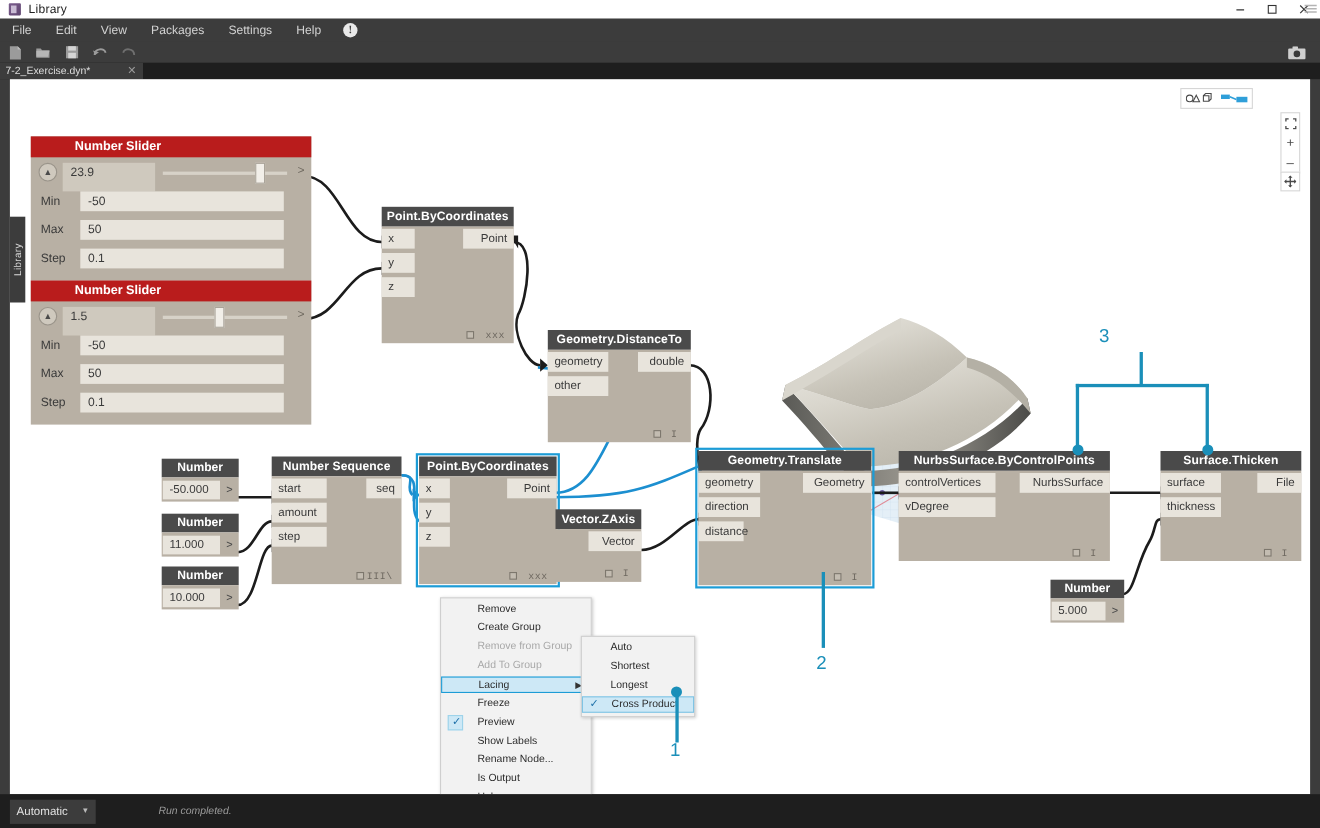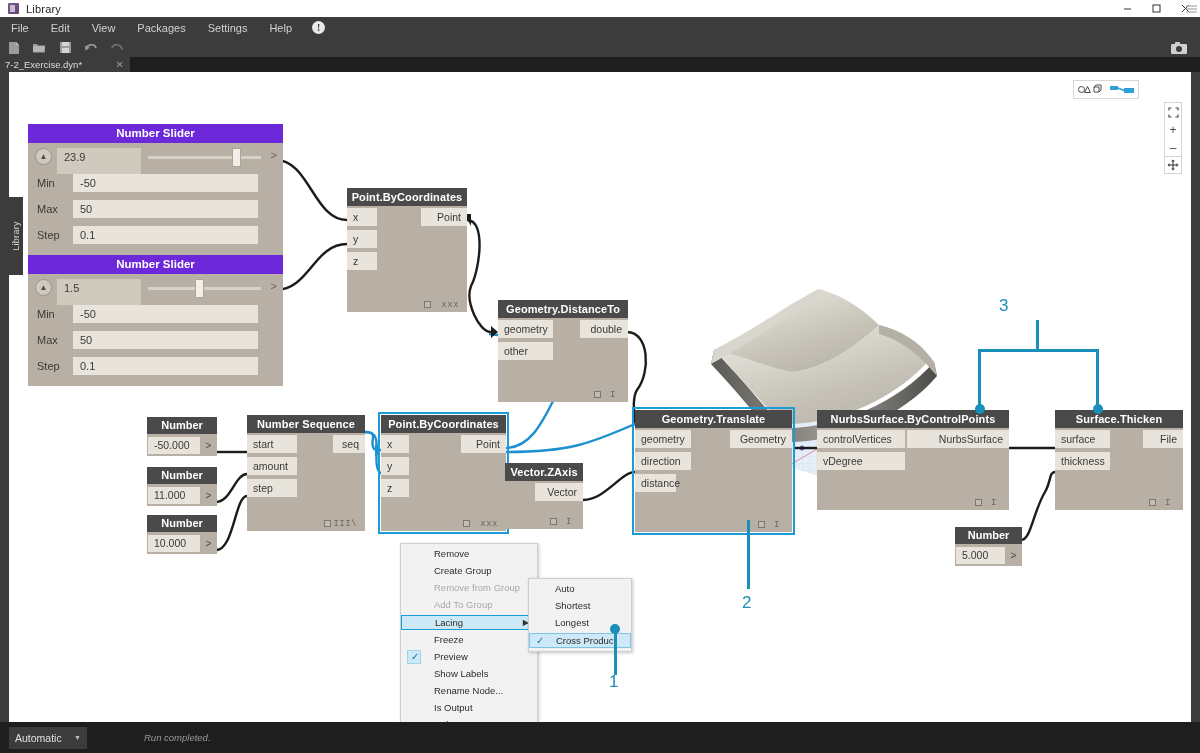--- a/index.html
+++ b/index.html
@@ -130,22 +130,22 @@
   }
   .num-val {
     background: #e8e4dc; color: #3a3a3a; font-size: 10.5px;
     height: 17px; line-height: 17px; padding-left: 6px; margin-left: 1px; flex: 1;
   }
   .num-caret { width: 17px; text-align: center; font-size: 10px; color: #4a4a4a; }
 
   
   .slider-node { position: absolute; background: #b8b0a4; }
   .slider-header {
-    background: #6d28d9; color: #fff; font-size: 11.5px; font-weight: bold;
-    text-align: center; line-height: 19px; height: 19px;
+    background: #b91c1c; color: #fff; font-size: 11.5px; font-weight: bold;
+    text-align: left; line-height: 19px; height: 19px; padding-left: 40px;
   }
   .slider-main { position: relative; height: 28px; }
   .sl-circle {
     position: absolute; left: 7px; top: 5px; width: 17px; height: 17px; border-radius: 50%;
     background: #cfc9be; border: 1px solid #9a948a;
     display: flex; align-items: center; justify-content: center;
     font-size: 8px; color: #4a4a4a;
   }
   .sl-value {
     position: absolute; left: 29px; top: 5px; height: 26px; width: 84px;
@@ -607,21 +607,21 @@
           <div class="foot-dots" style="right:12px">I</div>
         </div>
       </div>
     </div>
 
     <div class="node" style="left:808px; top:338px; width:192px;">
       <div class="node-header">NurbsSurface.ByControlPoints</div>
       <div class="node-body">
         <div class="port-row">
           <div class="port-in" style="width:88px">controlVertices</div>
-          <div class="port-out" style="width:102px">NurbsSurface</div>
+          <div class="port-out" style="width:82px">NurbsSurface</div>
         </div>
         <div class="port-row">
           <div class="port-in" style="width:88px">vDegree</div>
         </div>
         <div style="height:20px"></div>
         <div class="node-footer">
           <div class="foot-box" style="right:27px"></div>
           <div class="foot-dots" style="right:12px">I</div>
         </div>
       </div>

